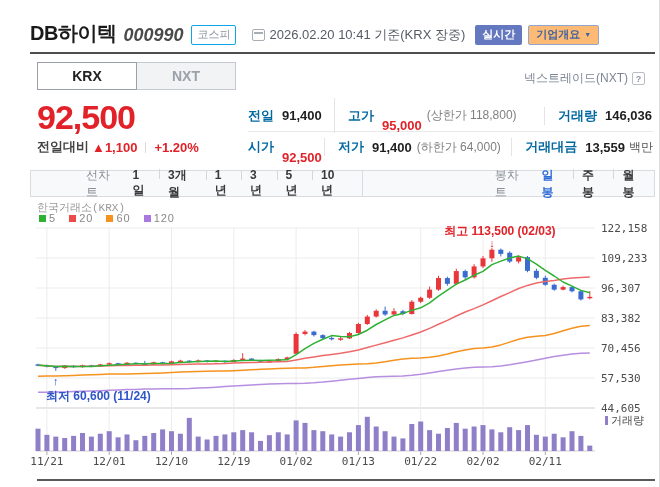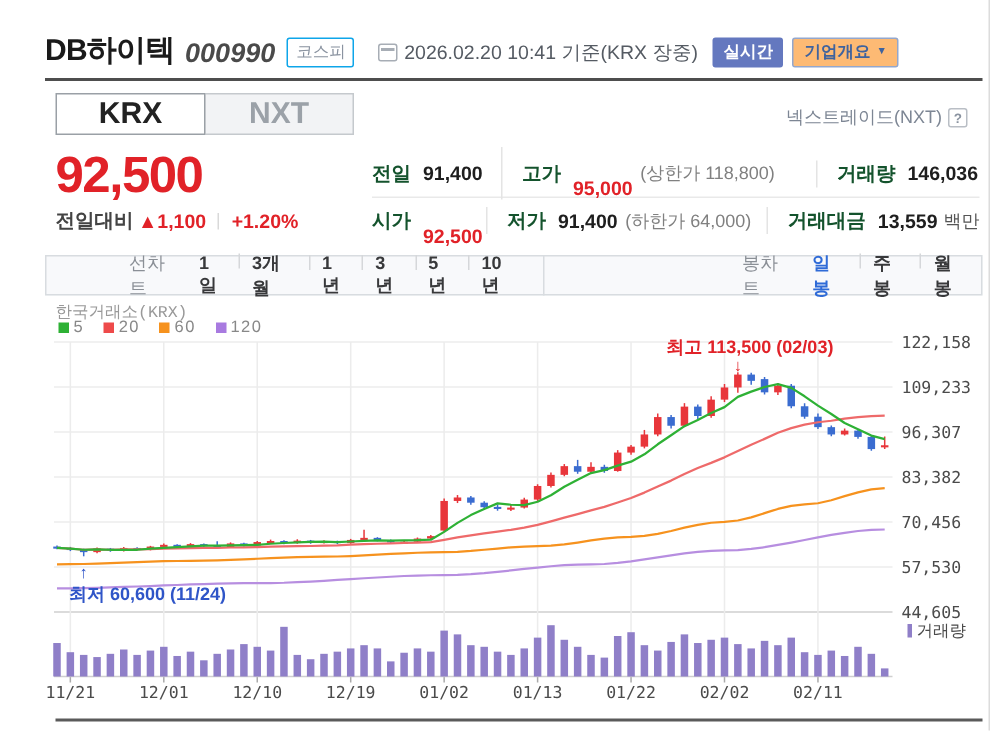--- a/index.html
+++ b/index.html
@@ -19,21 +19,21 @@
   .rt-badge { margin-left:10px; margin-top:3px; background:#6478bf; color:#fff; font-size:11px; font-weight:bold;
               padding:2px 7px 3px; border-radius:2px; }
   .ov-btn { margin-left:6px; margin-top:3px; background:#fdba74; border:1px solid #93a7cd; color:#3f639e;
             font-size:11px; font-weight:bold; padding:1px 7px 2px; border-radius:2px; cursor:pointer;
             display:flex; align-items:center; gap:4px; }
   .ov-btn .caret { font-size:7px; color:#3f639e; }
   .hdr-line { position:absolute; left:30px; right:4px; top:52px; height:2px; background:#4e4e4e; }
 
   
   .tab { position:absolute; top:62px; width:100px; height:28px; display:flex; align-items:center;
-         justify-content:center; font-size:20px; font-weight:bold; cursor:pointer; }
+         justify-content:center; font-size:14px; font-weight:bold; cursor:pointer; }
   .tab.krx { left:37px; background:#fff; border:1px solid #9aa0a6; color:#222; z-index:2; }
   .tab.nxt { left:136px; background:#f2f3f5; border:1px solid #c5c9cd; color:#9ba1a8; }
   .nxt-note { position:absolute; right:14px; top:70px; font-size:12px; color:#7d8694; display:flex; align-items:center; gap:4px;justify-content:center; }
   .help-ic { width:13px; height:13px; border:1px solid #b9bec5; color:#8a93a0; font-size:9px; font-weight:bold;
              display:flex; align-items:center; justify-content:center; border-radius:2px; cursor:pointer; background:#fff; }
 
   
   .cur-price { position:absolute; left:37px; top:98px; font-size:34px; font-weight:bold; color:#e12228; letter-spacing:-1px; }
   .chg-row { position:absolute; left:37px; top:138px; display:flex; align-items:center; font-size:13px; }
   .chg-lbl { color:#444; font-weight:bold; margin-right:3px; }
@@ -42,21 +42,21 @@
   .chg-pct { color:#e12228; font-weight:bold; }
 
   
   .detail-grid { position:absolute; left:248px; top:100px; right:6px; }
   .d-row { display:flex; align-items:center; height:31px; }
   .d-row + .d-row { border-top:1px solid #e9e9e9; }
   .d-cell { display:flex; align-items:center; font-size:13px; white-space:nowrap; }
   .d-cell.c0 { width:86px; }
   .d-cell.c1 { width:210px; border-left:1px solid #e4e4e4; padding-left:13px; }
   .d-cell.c2 { flex:1; border-left:1px solid #e4e4e4; padding-left:13px; }
-  .d-lbl { font-weight:bold; color:#14532d; margin-right:8px; }
+  .d-lbl { font-weight:bold; color:#0369a1; margin-right:8px; }
   .d-val { font-weight:bold; color:#1e1e1e; }
   .d-val.red { color:#e12228;margin-top:20px; }
   .d-extra { font-size:12px; color:#808080; margin-left:5px; font-weight:normal; }
   .d-unit { font-size:12px; color:#555; margin-left:4px; }
 
   
   .chart-toolbar { position:absolute; left:30px; right:4px; top:170px; height:27px; background:#f8f9fb;
                    border:1px solid #d8dce0; display:flex; align-items:center;padding-left:41px; }
   .tb-left { display:flex; align-items:center; margin-left:14px; }
   .tb-label { font-size:12px; color:#8a8f96; margin-right:4px; }

